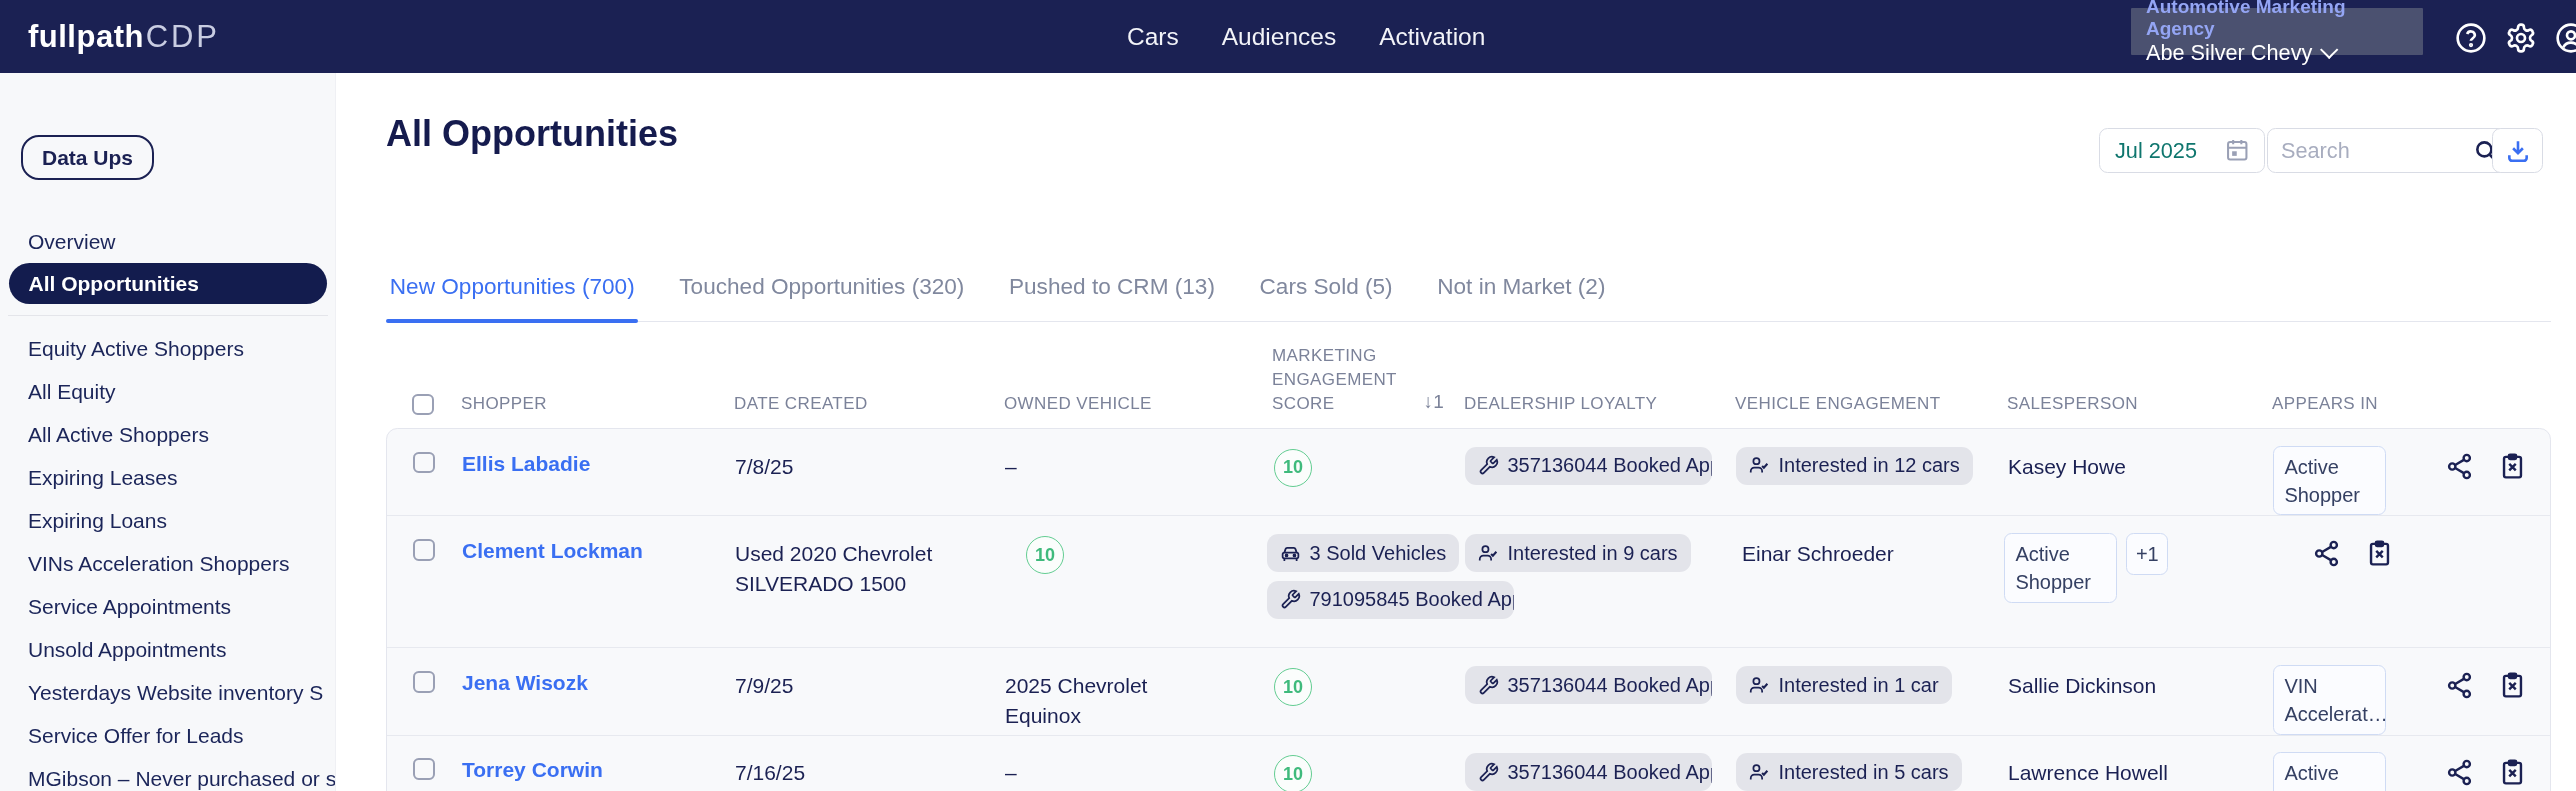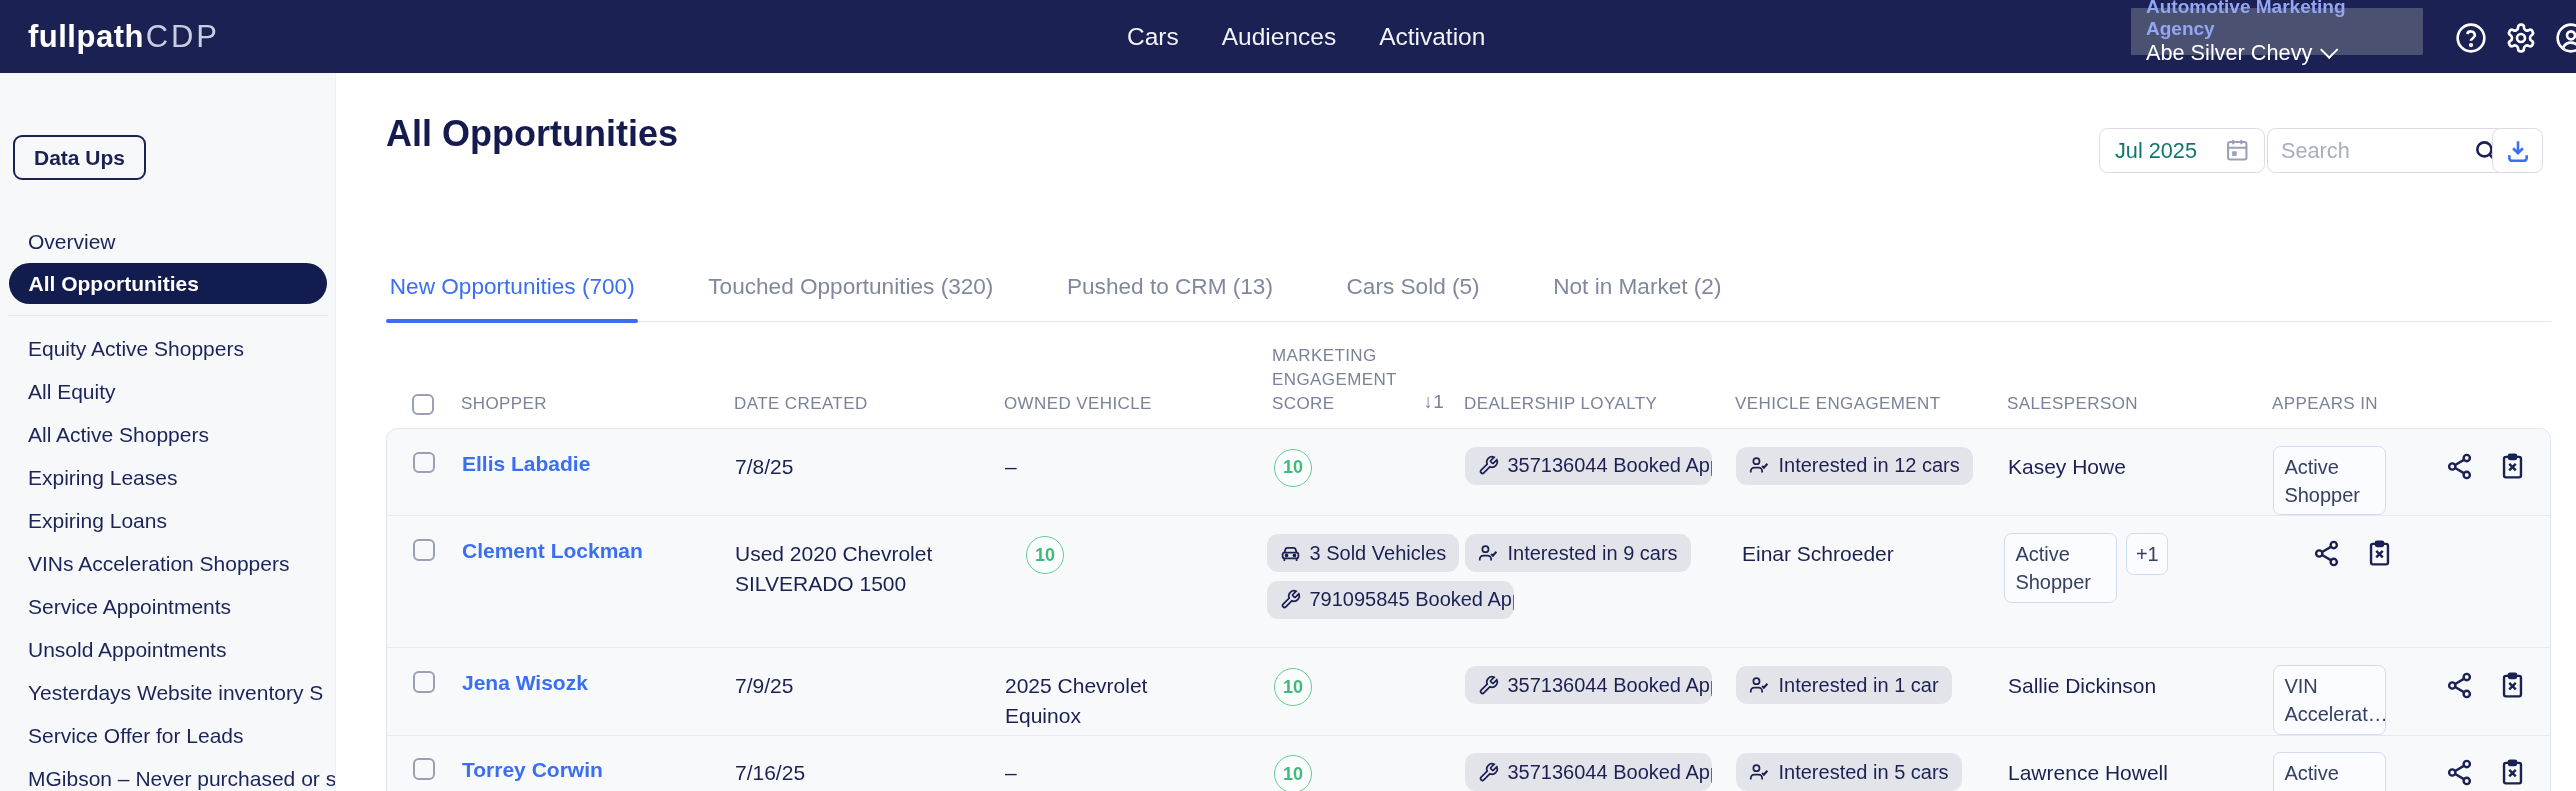--- a/index.html
+++ b/index.html
@@ -15,41 +15,41 @@
   .topnav .item { color:#F2F3F8; font-size:24.5px; cursor:pointer; }
   .account { position:absolute; left:2131px; top:7.5px; width:292px; height:47px; background:#4B5170; border-radius:1px; padding:5.7px 15px 5.7px 15px; display:flex; flex-direction:column; justify-content:center; cursor:pointer; }
   .account .agency { color:#94A5F4; font-weight:700; font-size:19px; line-height:1.15; }
   .account .dealer { color:#fff; font-size:21.7px; line-height:1.2; display:flex; align-items:center; gap:7.5px; }
   .chev { width:13px; height:13px; border-right:2.4px solid #fff; border-bottom:2.4px solid #fff; transform:rotate(45deg) translateY(-3.8px); display:inline-block; }
   .topicon { position:absolute; top:21.7px; width:32px; height:32px; color:#fff; cursor:pointer; }
   .topicon svg { width:32px; height:32px; stroke:#fff; fill:none; stroke-width:2; }
 
   
   .sidebar { position:absolute; left:0; top:73px; width:336px; height:718px; background:#F7F8FA; border-right:0.9px solid #EFF0F4; padding-top:62px; }
-  .dataups { margin-left:13px; display:inline-block; border:2.4px solid #1B2153; border-radius:9px; padding:8.5px 19px; font-weight:700; font-size:21px; color:#1B2153; cursor:pointer;text-align:center; }
+  .dataups { margin-left:21px; display:inline-block; border:2.4px solid #1B2153; border-radius:18px; padding:8.5px 19px; font-weight:700; font-size:21px; color:#1B2153; cursor:pointer;text-align:center; }
   .snav { margin-top:40px; }
   .snav-item { height:43px; display:flex; align-items:center; padding-left:28px; font-size:21px; color:#1B2559; white-space:nowrap; overflow:hidden; cursor:pointer; }
   .snav-item.active { background:#131C4E; color:#fff; font-weight:700; border-radius:941px; margin:0 8.5px; padding-left:20px; height:41px; }
   .sdivider { height:0.9px; background:#E4E5EA; margin:11.3px 7.5px 11.3px 7.5px; }
 
   
   .main { position:absolute; left:336px; top:73px; width:2240px; height:718px; background:#fff; }
   .page-title { position:absolute; left:50px; top:40px; font-size:36px; font-weight:700; color:#151B4E; }
   .page-sub { position:absolute; left:50px; top:94px; font-size:23.6px; color:#6A7390; }
   .ctrl { position:absolute; top:55px; height:45px; border:0.9px solid #D9DCE5; border-radius:8.5px; background:#fff; display:flex; align-items:center; }
   .datepicker { left:1763px; width:166px; padding:0 15px; justify-content:space-between; cursor:pointer; }
   .datepicker .dval { font-size:21.7px; color:#0f766e; }
   .searchbox { left:1931px; width:246px; padding:0 13px; justify-content:space-between; }
   .searchbox input { border:none; outline:none; width:151px; font-size:21.7px; color:#1B2153; font-family:"Liberation Sans",sans-serif; background:transparent; }
   .searchbox input::placeholder { color:#A8ADBF; }
   .dlbtn { left:2156px; width:51px; justify-content:center; cursor:pointer; }
   .icon20 svg { display:block; }
 
   
-  .tabs { position:absolute; left:50px; top:188px; width:2165px; display:flex; gap:66px; border-bottom:1.9px solid #E4E6EE; }
+  .tabs { position:absolute; left:50px; top:188px; width:2165px; display:flex; gap:37px; border-bottom:1.9px solid #E4E6EE; }
   .tab { font-size:22.6px; color:#80889E; padding:13px 3.8px 21px 3.8px; cursor:pointer; position:relative; white-space:nowrap; }
   .tab.active { color:#3A6FF2; }
   .tab.active::after { content:""; position:absolute; left:0; right:0; bottom:-1.9px; height:3.8px; background:#3A6FF2; border-radius:1.9px; }
 
   
   .grid { display:grid; grid-template-columns:75px 273px 270px 248px 198px 271px 266px 269px 160px 1fr; }
   .thead { position:absolute; left:50px; top:271px; width:2165px; align-items:end; padding-bottom:11.3px; }
   .th { font-size:17px; color:#7B8299; letter-spacing:0.4px; line-height:1.4; font-weight:400; }
   .th.score-h { display:flex; justify-content:space-between; align-items:flex-end; padding-left:20px; padding-right:5.7px; }
   .sort { color:#7B8299; font-size:19px; white-space:nowrap; cursor:pointer; }

